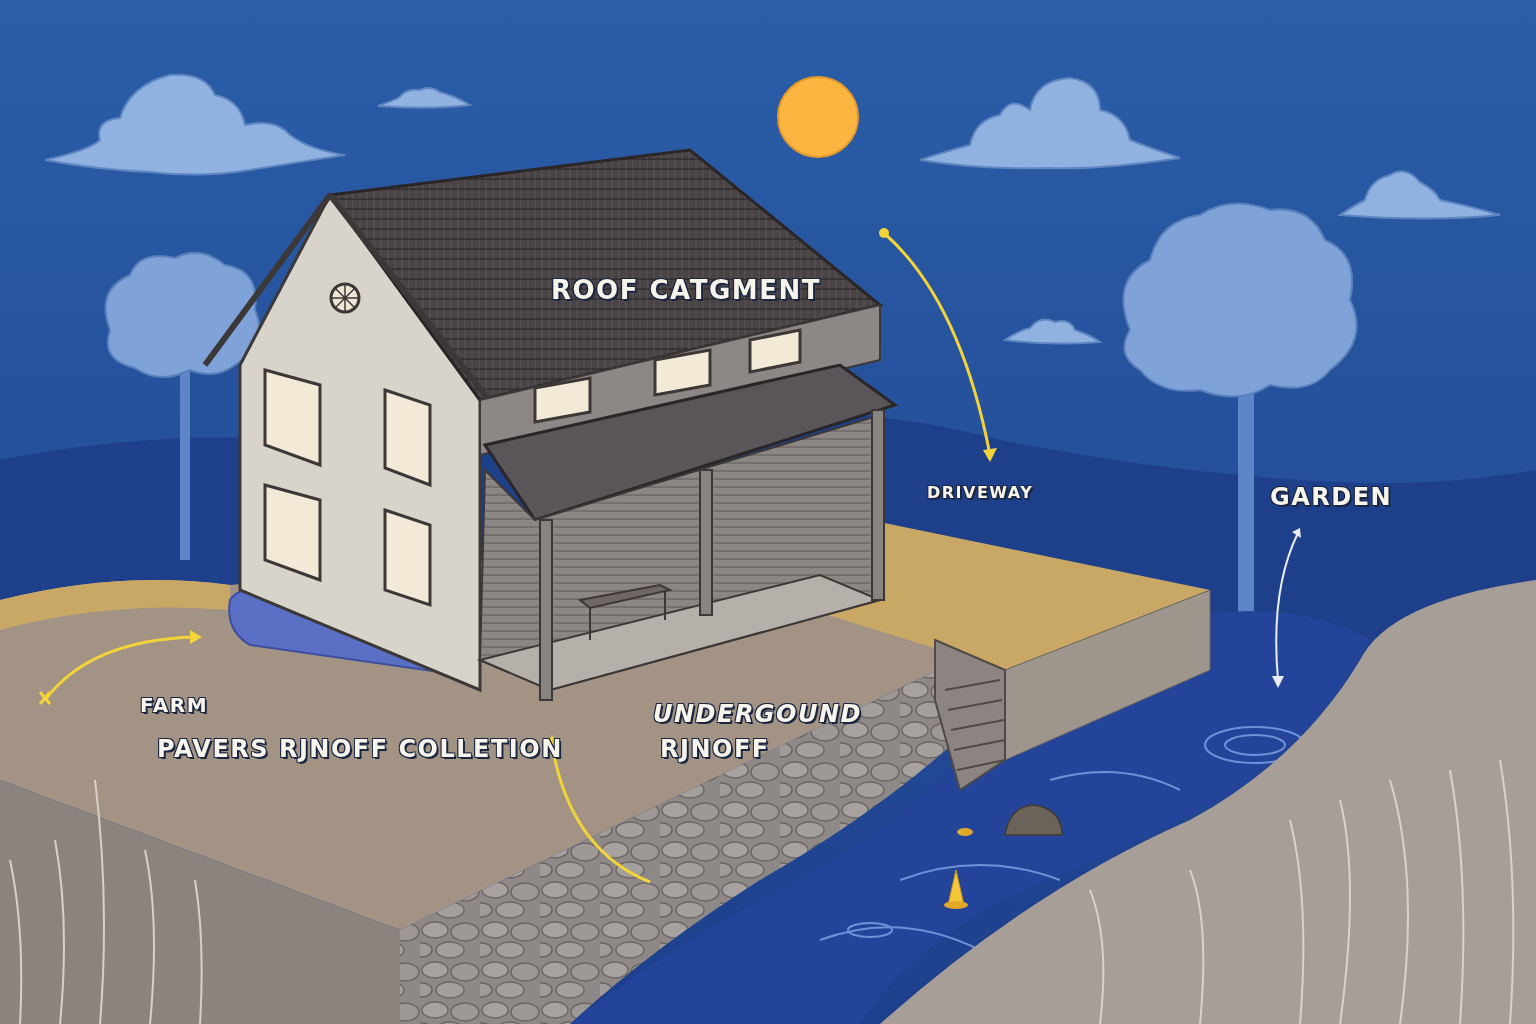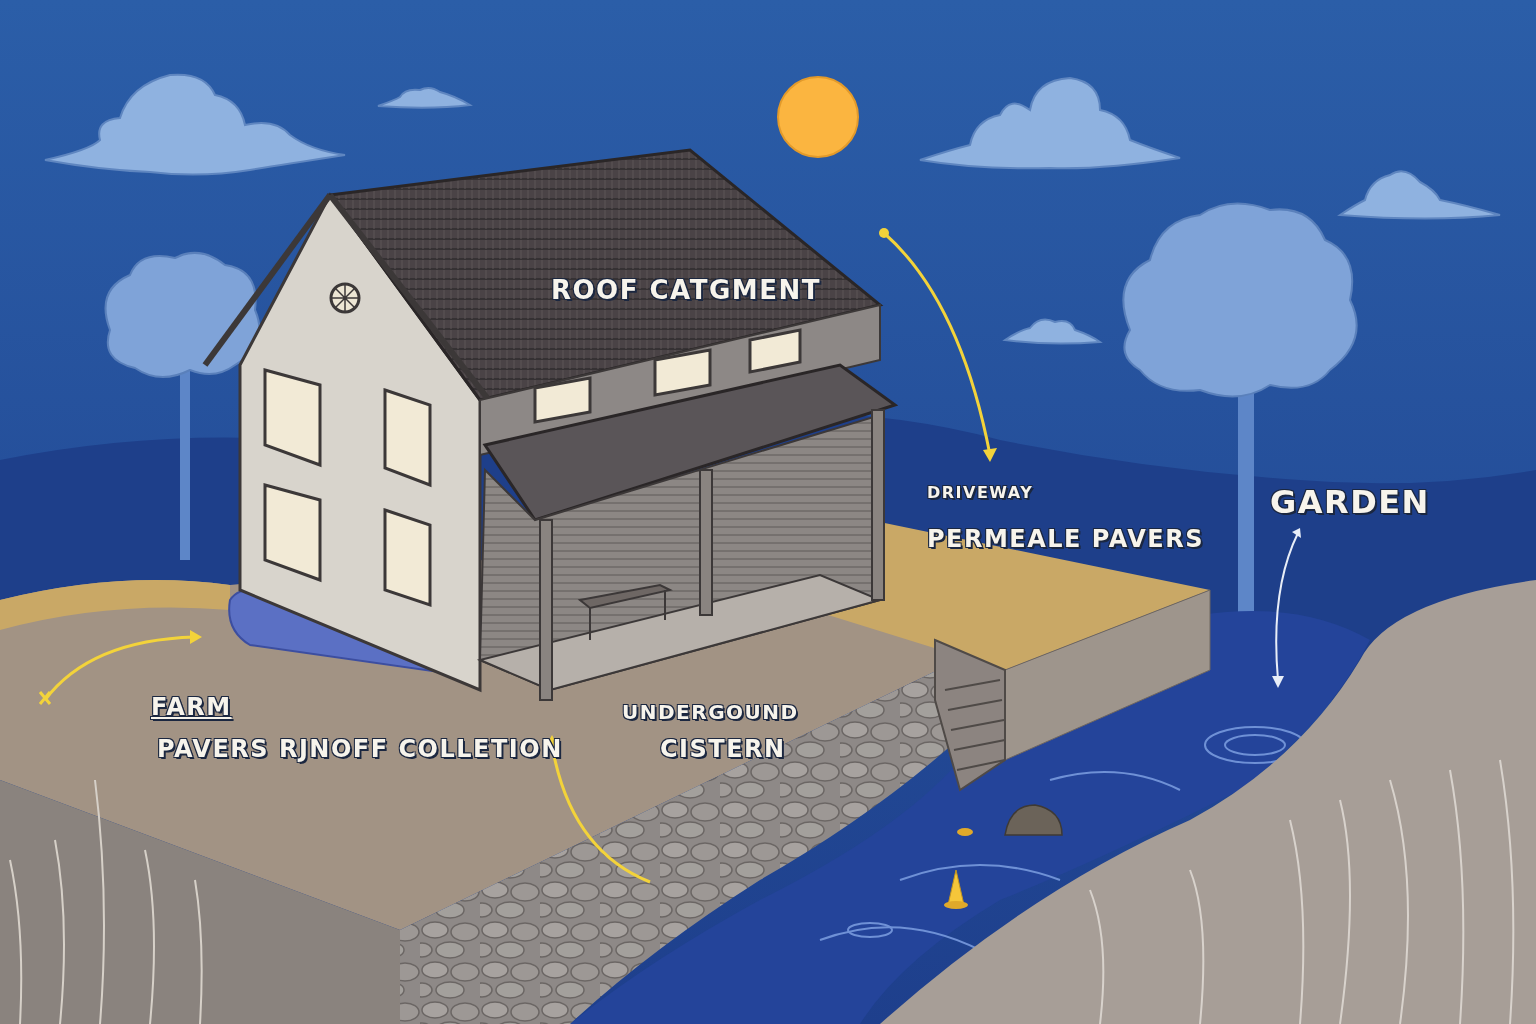--- a/index.html
+++ b/index.html
@@ -162,23 +162,22 @@
   <path d="M40 692 L50 704 M50 692 L40 704" stroke="#f3d33a" stroke-width="3"></path>
 
   <path d="M1298 533 Q1270 590 1278 680" fill="none" stroke="#e8eef8" stroke-width="2"></path>
   <path d="M1292 532 L1300 528 L1301 538 Z" fill="#e8eef8"></path>
   <path d="M1272 676 L1278 688 L1284 676 Z" fill="#e8eef8"></path>
 </svg>
 
 <div class="label" style="left:551px; top:275px; font-size:26px;">ROOF CATGMENT</div>
 
 <div class="label" style="left:927px; top:483px; font-size:16px;">DRIVEWAY</div>
-<div class="label" style="left:927px; top:525px; font-size:24px;">PERMEALE PAVERS</div>
 
-<div class="label" style="left:1270px; top:483px; font-size:32px;">GARDEN</div>
+<div class="label" style="left:1270px; top:483px; font-size:24px;">GARDEN</div>
 
-<div class="label" style="left:151px; top:693px; font-size:24px;text-decoration:underline;">FARM</div>
+<div class="label" style="left:140px; top:693px; font-size:20px;">FARM</div>
 <div class="label" style="left:157px; top:735px; font-size:24px;">PAVERS RJNOFF COLLETION</div>
 
-<div class="label" style="left:622px; top:700px; font-size:20px;">UNDERGOUND</div>
-<div class="label" style="left:660px; top:735px; font-size:24px;">CISTERN</div>
+<div class="label" style="left:653px; top:700px; font-size:24px;font-style:italic;">UNDERGOUND</div>
+<div class="label" style="left:660px; top:735px; font-size:24px;">RJNOFF</div>
 
 </div>
 
 </body></html>

